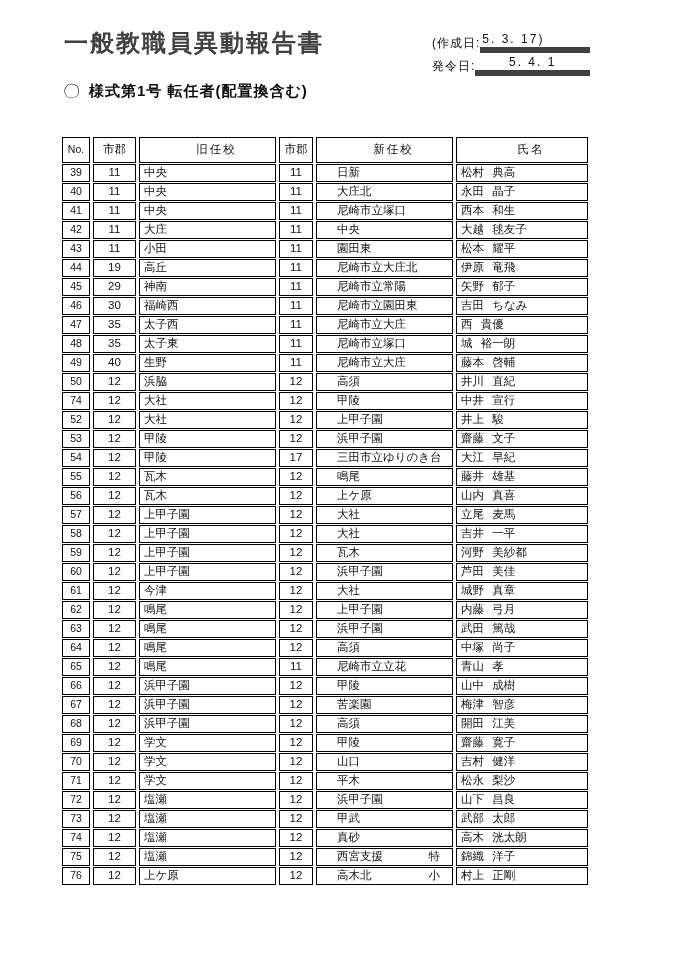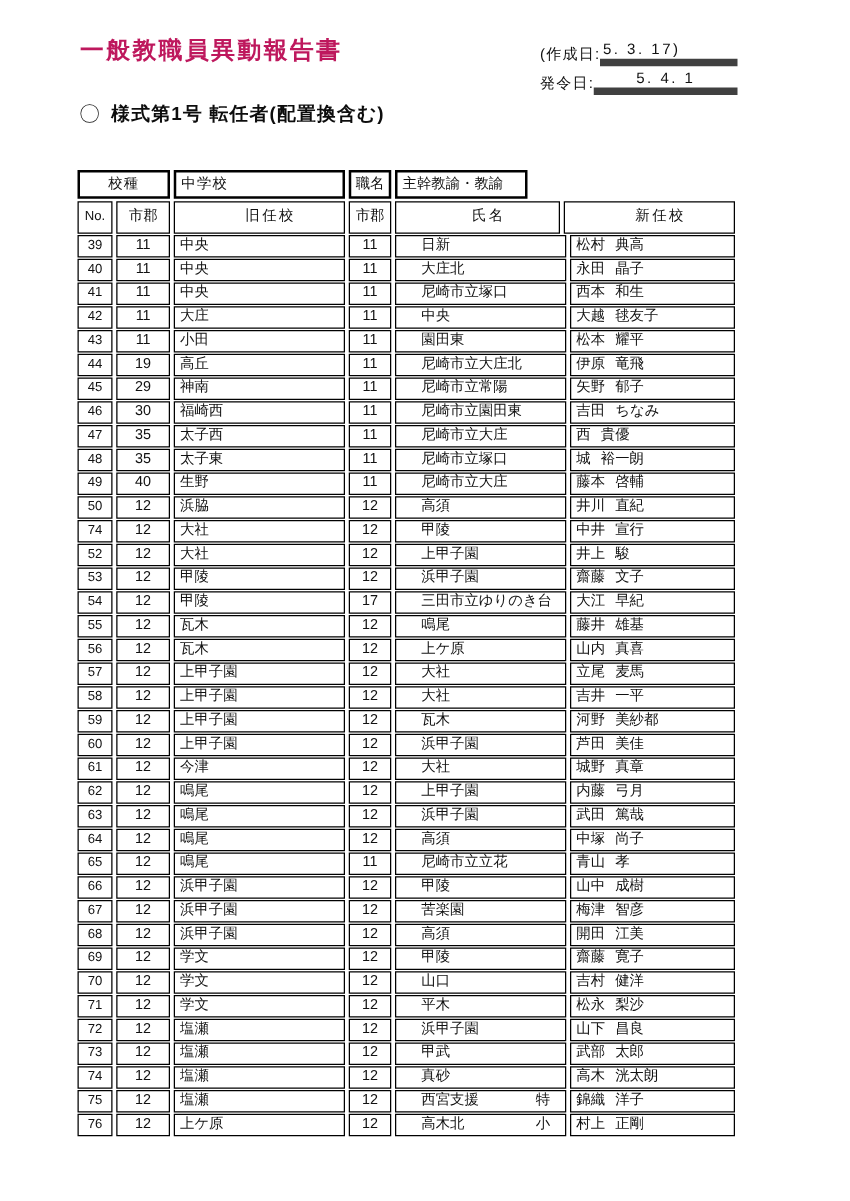--- a/index.html
+++ b/index.html
@@ -4,21 +4,21 @@
 <style>
   * { margin:0; padding:0; box-sizing:border-box; }
   html,body { background:#ffffff; }
   body {
     width:680px; height:961px; position:relative;
     font-family:"Liberation Sans","DejaVu Sans",sans-serif;
     color:#111; overflow:hidden;
   }
   .doc-title {
     position:absolute; left:64px; top:27px;
-    font-size:19px; font-weight:bold; letter-spacing:2px; color:#be185d;
+    font-size:24px; font-weight:bold; letter-spacing:2px; color:#404040;
   }
   .dates { position:absolute; left:398px; top:30px; width:192px; font-size:12px; }
   .date-line { display:flex; align-items:flex-end; height:23px;margin-left:34px; }
   .date-label { white-space:nowrap; padding-bottom:1px; letter-spacing:1px; }
   .date-value {
     flex:1; border-bottom:6px solid #404040; padding-bottom:1px;
     letter-spacing:2px; white-space:nowrap;
   }
   .date-value.left { text-align:left; padding-left:2px; }
   .date-value.center { text-align:center; }
@@ -73,34 +73,28 @@
   </div>
 </div>
 
 <div class="subtitle">
   <span class="mark">〇</span>
   <span>様式第1号  転任者(配置換含む)</span>
 </div>
 
 <div class="table-wrap">
 
-  <div class="band1">
-    <div class="b1cell b1-schooltype">校種</div>
-    <div class="b1cell b1-schooltype-val">中学校</div>
-    <div class="b1cell b1-position">職名</div>
-    <div class="b1cell b1-position-val">主幹教諭・教諭</div>
-  </div>
 
   <div class="trow thead">
     <div class="cell w-no center">No.</div>
     <div class="cell w-city center">市郡</div>
     <div class="cell w-old">旧任校</div>
     <div class="cell w-city2 center">市郡</div>
+    <div class="cell w-new">新任校</div>
     <div class="cell w-name">氏名</div>
-    <div class="cell w-new">新任校</div>
   </div>
 
   <div>
 
   <div class="trow">
       <div class="cell w-no center">39</div>
       <div class="cell w-city center">11</div>
       <div class="cell w-old">中央</div>
       <div class="cell w-city2 center">11</div>
       <div class="cell w-new">

